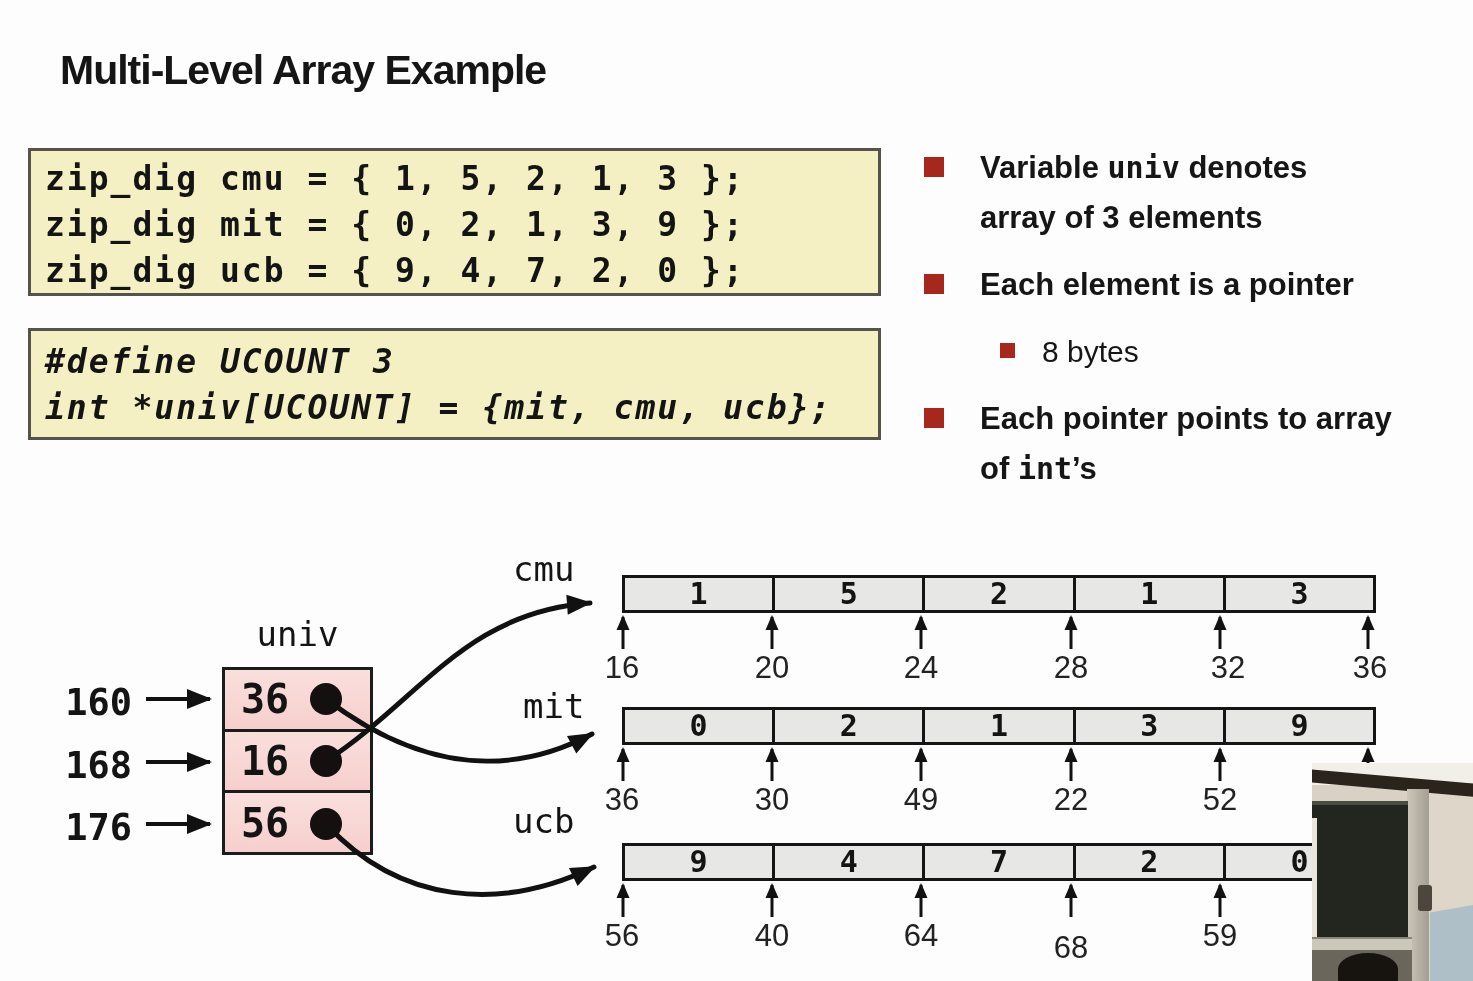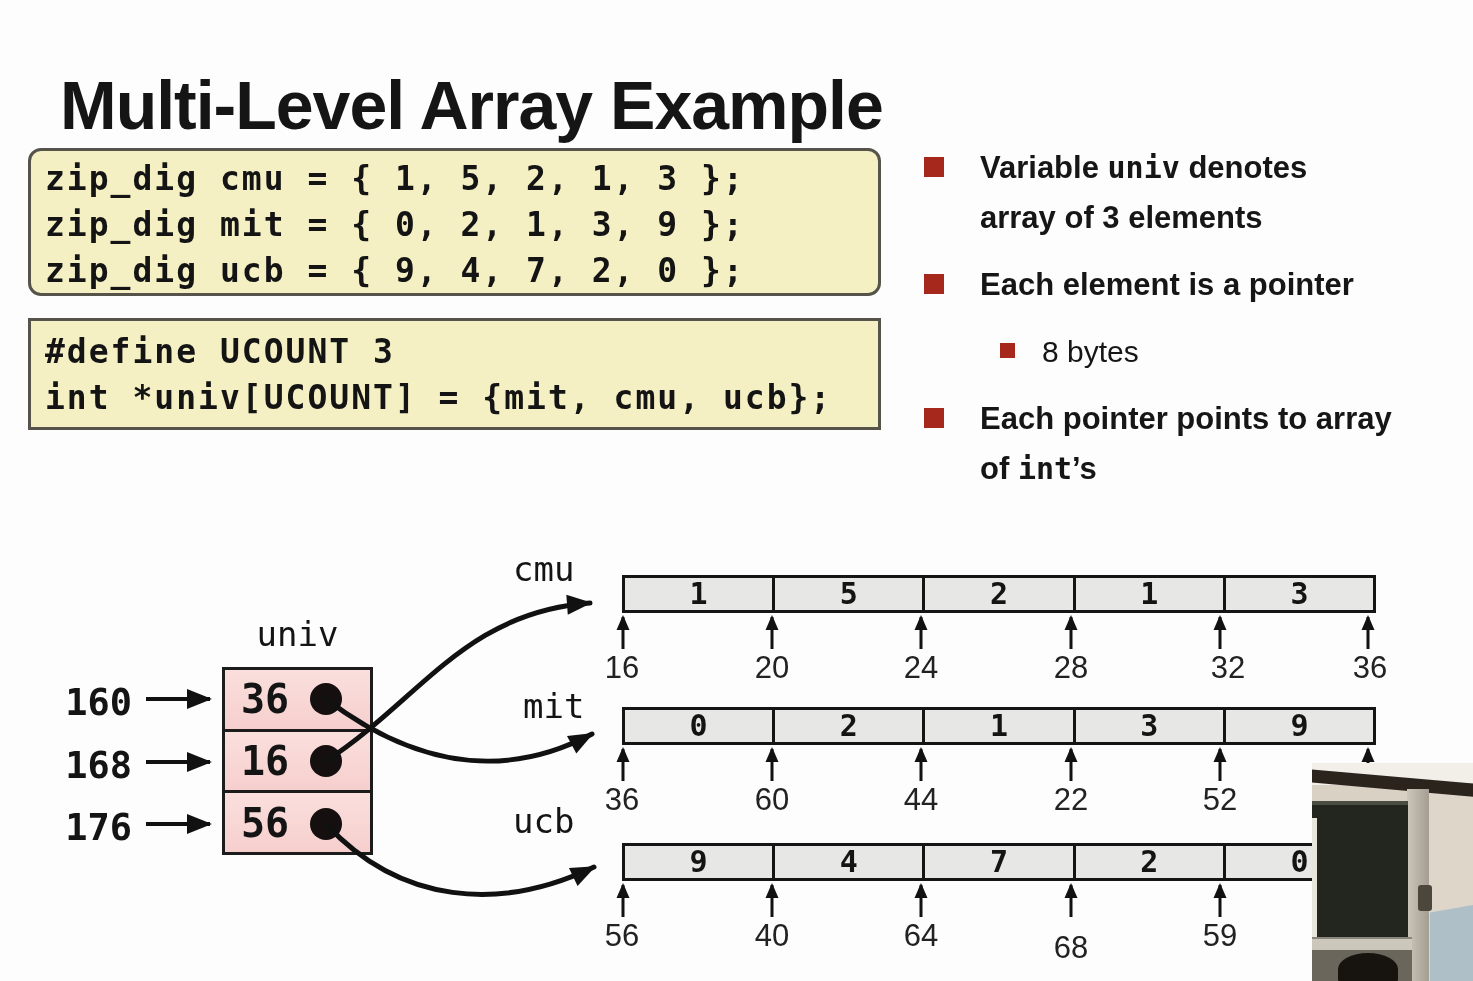--- a/index.html
+++ b/index.html
@@ -1,27 +1,27 @@
 <!DOCTYPE html>
 <html><head>
 <meta charset="utf-8">
 <style>
   html,body{margin:0;padding:0;background:#ffffff;}
   #slide{position:relative;width:1473px;height:981px;background:#fdfdfd;overflow:hidden;
          font-family:"Liberation Sans",sans-serif;color:#1a1a1a;}
 
   
-  #title{position:absolute;left:60px;top:20px;font-size:68px;font-weight:bold;
+  #title{position:absolute;left:60px;top:20px;font-size:41px;font-weight:bold;
          letter-spacing:-1px;color:#151515;}
 
   
   .code{position:absolute;left:28px;width:853px;background:#f5f0c4;
         border:3px solid #55534a;box-sizing:border-box;}
-  #code1{top:148px;height:148px;padding:5px 0 0 14px;border-radius:13px;}
-  #code2{top:318px;height:112px;padding:8px 4px 0 14px;}
+  #code1{top:148px;height:148px;padding:5px 0 0 14px;}
+  #code2{top:328px;height:112px;padding:8px 4px 0 14px;font-style:italic;}
   .cl{font-family:"DejaVu Sans Mono",monospace;font-weight:bold;font-size:33px;
       line-height:46px;letter-spacing:2px;white-space:pre;color:#141414;}
 
   
   #bullets{position:absolute;left:920px;top:143px;width:555px;}
   .bullet{position:relative;padding-left:60px;margin-bottom:17px;}
   .bullet .sq{position:absolute;left:4px;top:14px;width:20px;height:20px;background:#a6271c;}
   .bl{font-size:31px;font-weight:bold;line-height:50px;color:#161616;}
   .bmono{font-family:"DejaVu Sans Mono",monospace;font-weight:bold;font-size:30px;}
   .sub{padding-left:122px;}
@@ -153,22 +153,22 @@
 
   <div class="mlabel" style="left:523px;top:686px">mit</div>
   <div class="arr" style="top:707px">
     <div class="cell">0</div>
     <div class="cell">2</div>
     <div class="cell">1</div>
     <div class="cell">3</div>
     <div class="cell">9</div>
   </div>
   <span class="tlabel" style="left:622px;top:782px">36</span>
-  <span class="tlabel" style="left:772px;top:782px">60</span>
-  <span class="tlabel" style="left:921px;top:782px">44</span>
+  <span class="tlabel" style="left:772px;top:782px">30</span>
+  <span class="tlabel" style="left:921px;top:782px">49</span>
   <span class="tlabel" style="left:1071px;top:782px">22</span>
   <span class="tlabel" style="left:1220px;top:782px">52</span>
 
   <div class="mlabel" style="left:513px;top:801px">ucb</div>
   <div class="arr" style="top:843px">
     <div class="cell">9</div>
     <div class="cell">4</div>
     <div class="cell">7</div>
     <div class="cell">2</div>
     <div class="cell">0</div>

